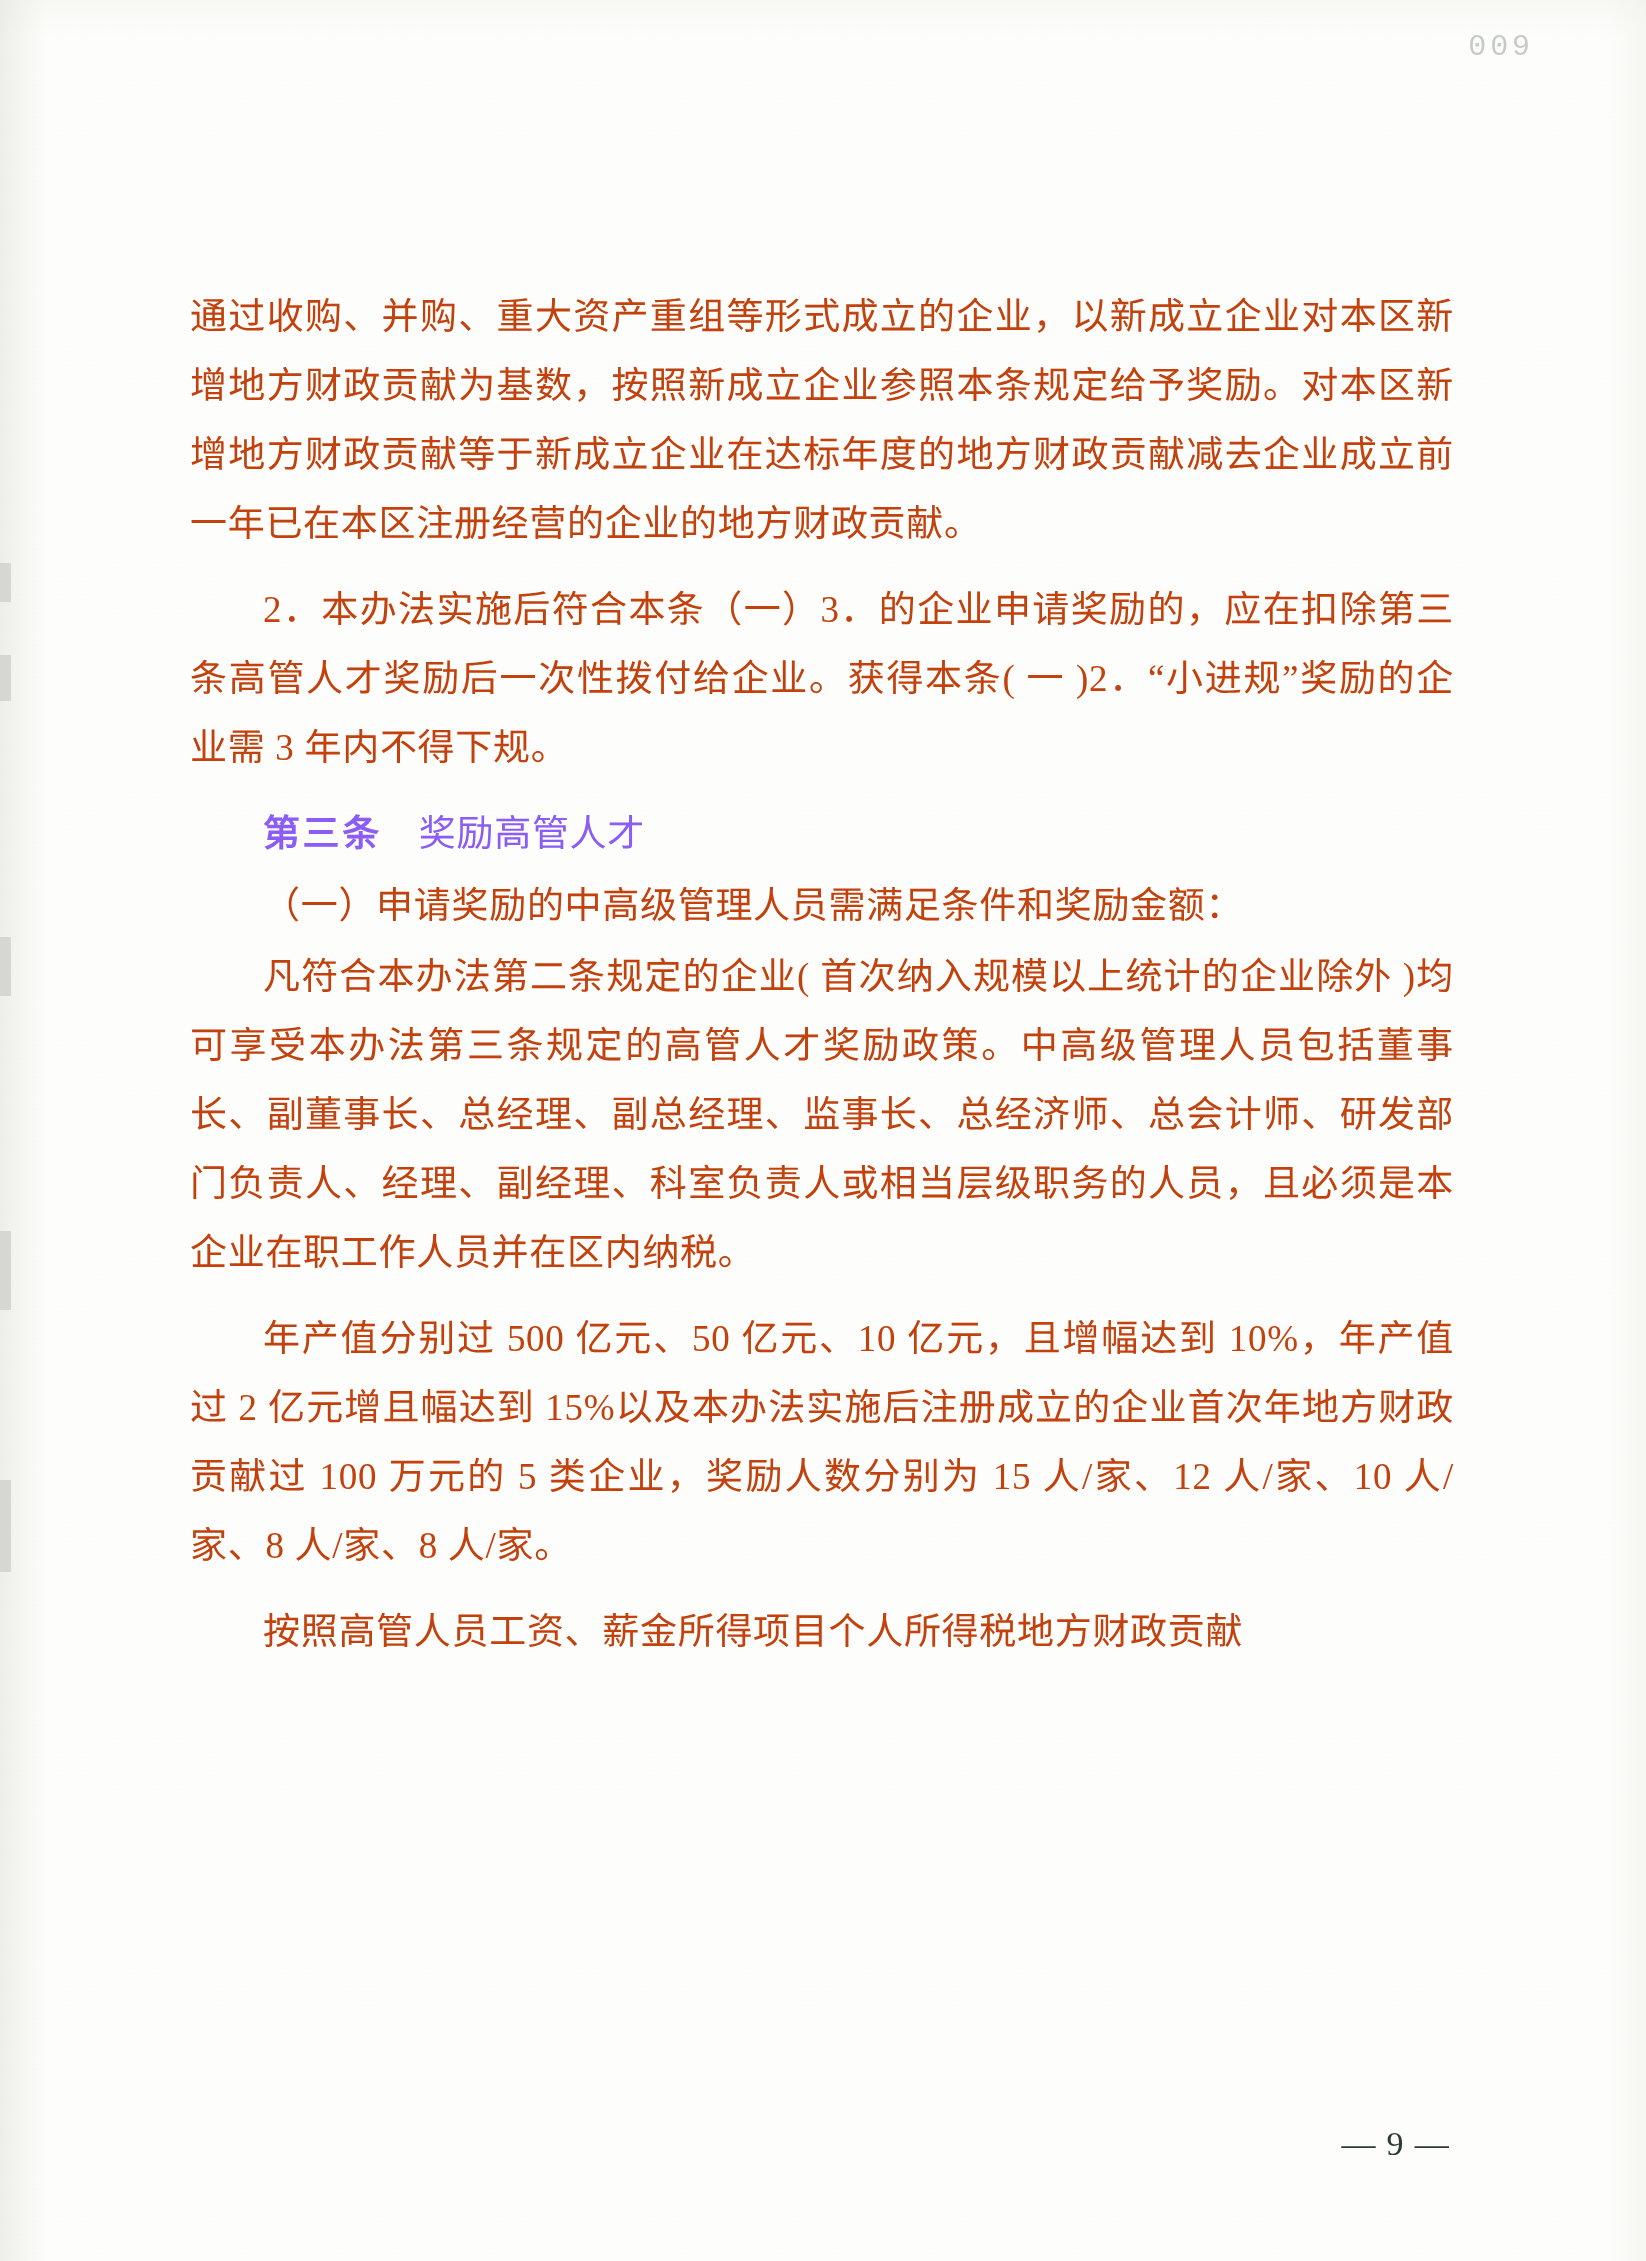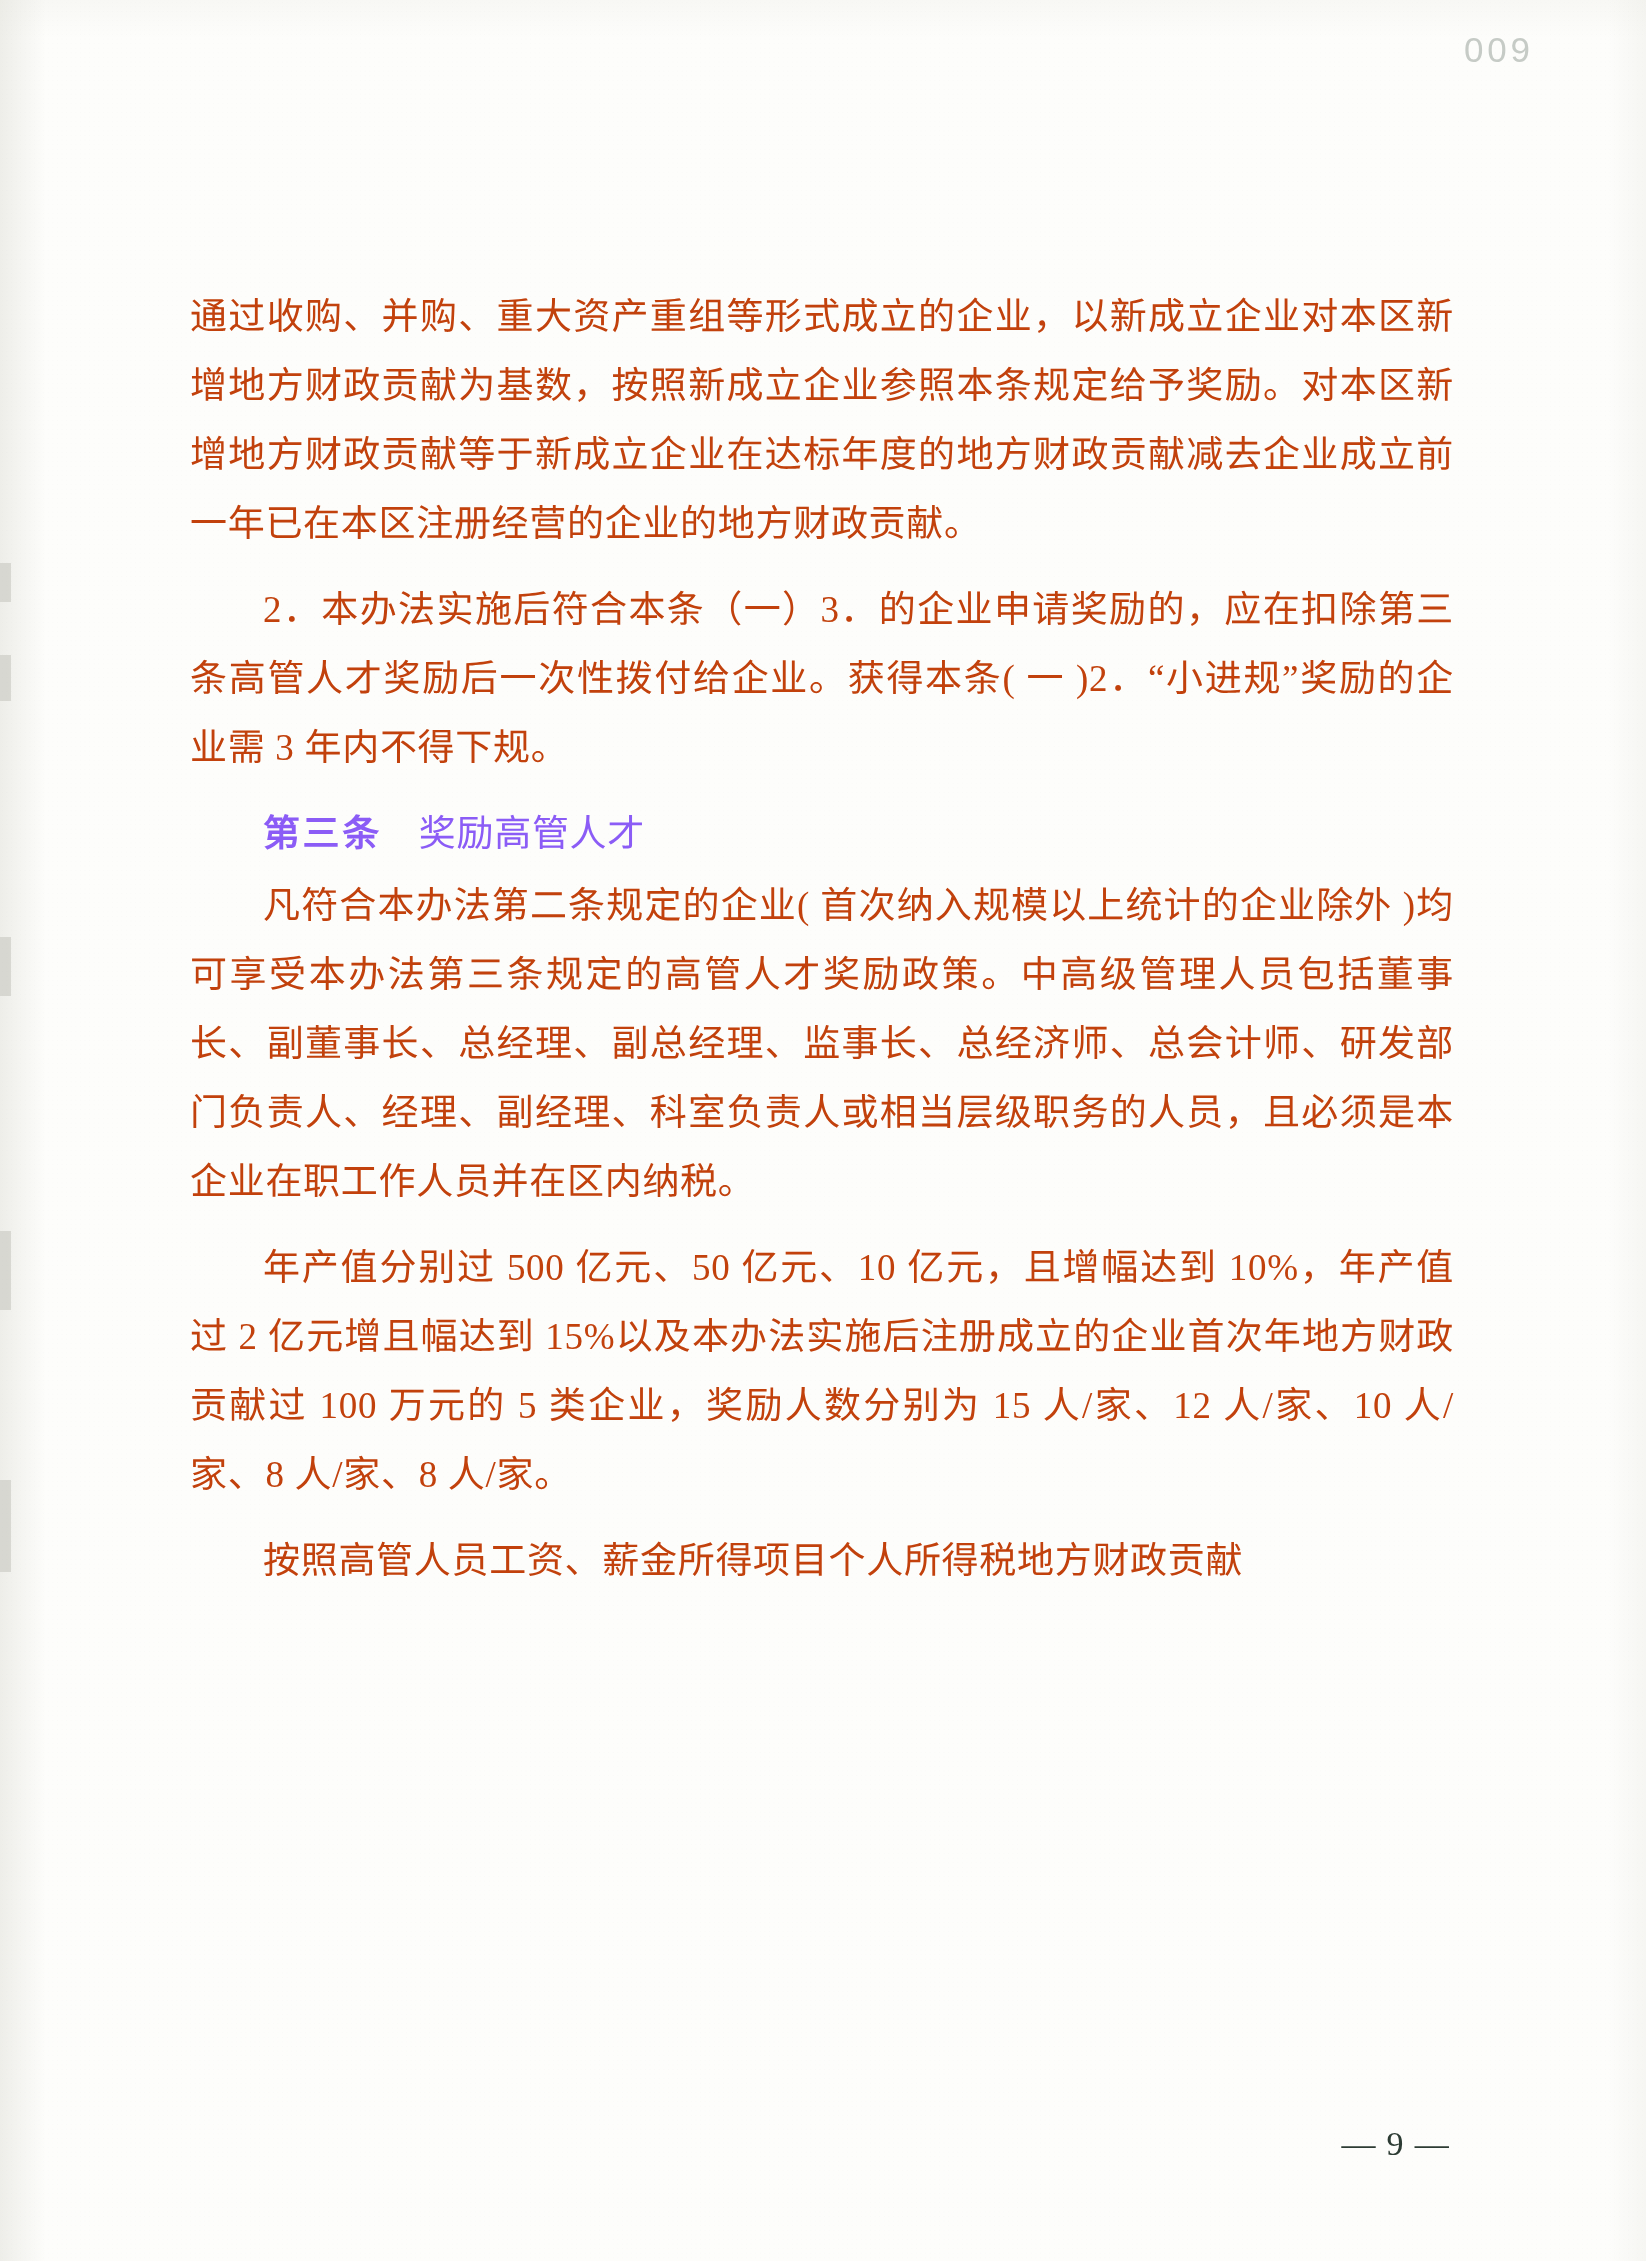--- a/index.html
+++ b/index.html
@@ -37,22 +37,22 @@
     left: 0;
     width: 10.5px;
     background: #cfcfc8;
     opacity: 0.75;
   }
 
   .header-folio {
     position: absolute;
     top: 30px;
     right: 113px;
-    font-family: Liberation Sans, sans-serif;
-    font-size: 35px;
+    font-family: Liberation Mono, monospace;
+    font-size: 30px;
     letter-spacing: 3.9px;
     color: #9aa39c;
     opacity: 0.55;
   }
 
   .content {
     position: absolute;
     left: 190px;
     top: 282px;
     width: 1264px;
@@ -133,20 +133,21 @@
 
     <p class="para">通过收购、并购、重大资产重组等形式成立的企业，以新成立企业对本区新增地方财政贡献为基数，按照新成立企业参照本条规定给予奖励。对本区新增地方财政贡献等于新成立企业在达标年度的地方财政贡献减去企业成立前一年已在本区注册经营的企业的地方财政贡献。</p>
 
     <p class="para indent gap">2．本办法实施后符合本条（一）3．的企业申请奖励的，应在扣除第三条高管人才奖励后一次性拨付给企业。获得本条( 一 )2．“小进规”奖励的企业需 3 年内不得下规。</p>
 
 
     <div class="heading">
       <span class="h-label">第三条</span><span class="h-text">奖励高管人才</span>
     </div>
 
+    <p class="para indent">（一）申请奖励的中高级管理人员需满足条件和奖励金额：</p>
 
     <p class="para indent">凡符合本办法第二条规定的企业( 首次纳入规模以上统计的企业除外 )均可享受本办法第三条规定的高管人才奖励政策。中高级管理人员包括董事长、副董事长、总经理、副总经理、监事长、总经济师、总会计师、研发部门负责人、经理、副经理、科室负责人或相当层级职务的人员，且必须是本企业在职工作人员并在区内纳税。</p>
 
     <p class="para indent gap">年产值分别过 500 亿元、50 亿元、10 亿元，且增幅达到 10%，年产值过 2 亿元增且幅达到 15%以及本办法实施后注册成立的企业首次年地方财政贡献过 100 万元的 5 类企业，奖励人数分别为 15 人/家、12 人/家、10 人/家、8 人/家、8 人/家。</p>
 
     <p class="para indent gap">按照高管人员工资、薪金所得项目个人所得税地方财政贡献</p>
 
   </div>
 
   <div class="page-number">— 9 —</div>

